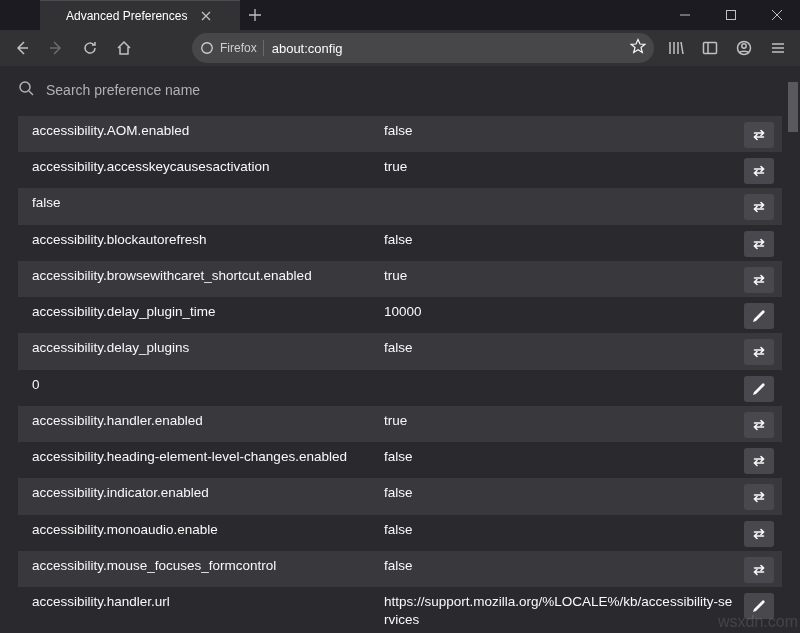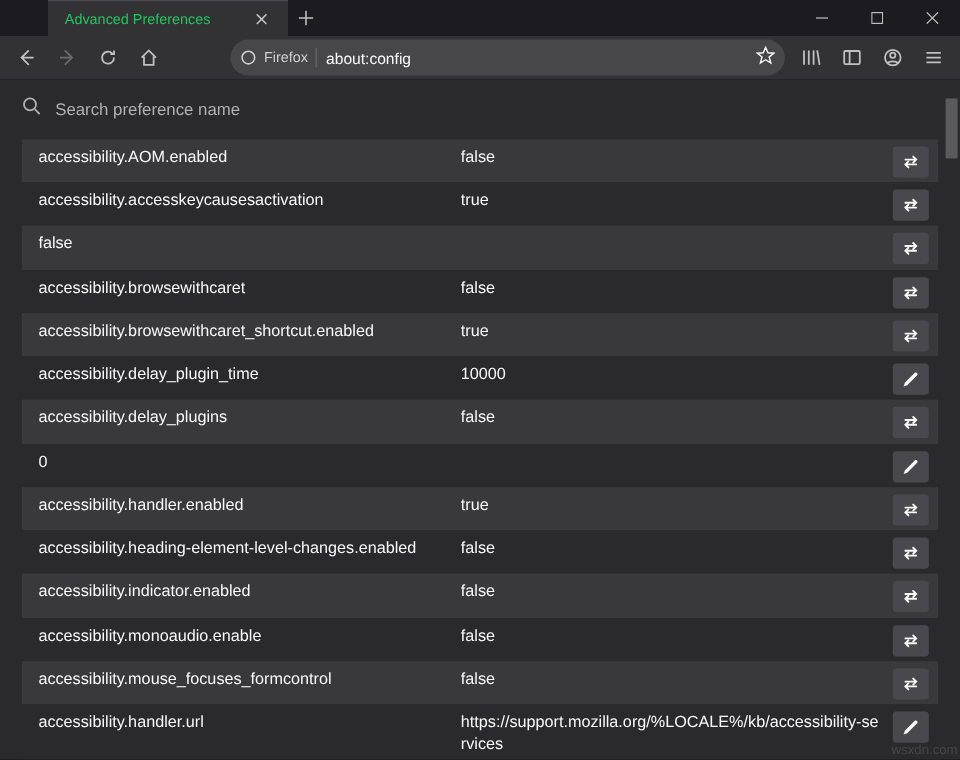--- a/index.html
+++ b/index.html
@@ -1,21 +1,21 @@
 <!DOCTYPE html>
 <html><head>
 <meta charset="utf-8">
 <style>
 * { margin: 0; padding: 0; box-sizing: border-box; }
 html, body { width: 800px; height: 633px; overflow: hidden; font-family: -apple-system, "Segoe UI", sans-serif; background: #0c0c0d; color: #f9f9fa; }
 .window-controls { height: 30px; background: #1c1b22; display: flex; justify-content: flex-end; align-items: center; }
 .window-controls .wc { width: 46px; height: 30px; display: flex; align-items: center; justify-content: center; color: #c0c0c0; }
 .window-controls .wc svg { width: 10px; height: 10px; }
 .tabbar { position: absolute; top: 0; left: 40px; height: 30px; display: flex; align-items: flex-end; }
-.tab { background: #323234; height: 30px; display: flex; align-items: center; padding: 0 14px; color: #22c55e; font-size: 12px; min-width: 200px; border-top: 1px solid #4a4a4f; }
+.tab { background: #323234; height: 30px; display: flex; align-items: center; padding: 0 26px; color: #ffffff; font-size: 12px; min-width: 200px; border-top: 1px solid #4a4a4f; }
 .tab .tab-title { flex: 1; }
 .tab .tab-close { width: 16px; height: 16px; display: flex; align-items: center; justify-content: center; color: #c0c0c0; }
 .tab .tab-close svg { width: 10px; height: 10px; }
 .new-tab { width: 30px; height: 30px; display: flex; align-items: center; justify-content: center; color: #c0c0c0; }
 .new-tab svg { width: 14px; height: 14px; }
 .toolbar { height: 36px; background: #323234; display: flex; align-items: center; padding: 0 6px; gap: 2px; }
 .tbtn { width: 32px; height: 32px; display: flex; align-items: center; justify-content: center; color: #c0c0c0; border-radius: 4px; }
 .tbtn.disabled { opacity: 0.4; }
 .tbtn svg { width: 16px; height: 16px; }
 .urlbar { flex: 1; height: 30px; background: #474749; border-radius: 15px; display: flex; align-items: center; padding: 0 8px; margin: 0 4px 0 50px; }
@@ -29,21 +29,21 @@
 .search-row svg { width: 16px; height: 16px; }
 .search-row .placeholder { font-size: 14px; color: #b1b1b3; }
 .scrollbar { position: absolute; top: 16px; right: 2px; width: 10px; height: 50px; background: #5a5a5e; border-radius: 0; }
 .prefs { position: absolute; top: 50px; left: 18px; right: 18px; bottom: 0; display: flex; flex-direction: column; gap: 0; overflow: hidden; }
 .pref-row { display: flex; align-items: flex-start; min-height: 36px; padding: 6px 8px 6px 14px; background: #38383d; }
 .pref-row.alt { background: #2a2a2e; }
 .pref-name { width: 352px; font-size: 13.5px; color: #f9f9fa; padding-right: 8px; line-height: 1.35; }
 .pref-value { flex: 1; font-size: 13.5px; color: #f9f9fa; padding-right: 8px; word-break: break-all; line-height: 1.35; }
 .pref-action { width: 30px; height: 26px; background: #48484e; border-radius: 3px; display: flex; align-items: center; justify-content: center; }
 .pref-action svg { width: 16px; height: 16px; color: #f9f9fa; }
-.watermark { position: absolute; bottom: 2px; right: 2px; font-size: 11px; color: rgba(255,255,255,0.12); pointer-events: none; margin-left: 16px; }
+.watermark { position: absolute; bottom: 2px; right: 2px; font-size: 16px; color: rgba(255,255,255,0.12); pointer-events: none; margin-left: 16px; }
 </style>
 </head>
 <body>
 
 <div class="window-controls">
   <div class="tabbar">
     <div class="tab">
       <span class="tab-title">Advanced Preferences</span>
       <span class="tab-close">
         <svg viewBox="0 0 10 10" stroke="currentColor" stroke-width="1.3" fill="none">
@@ -171,21 +171,21 @@
       <div class="pref-row">
         <div class="pref-value">false</div>
         <div class="pref-action">
           <svg viewBox="0 0 16 16" stroke="currentColor" stroke-width="1.6" fill="none" stroke-linecap="round">
             <path d="M3.5 6 H12.5 M10 3.5 L12.5 6 L10 8.5"></path>
             <path d="M12.5 10 H3.5 M6 7.5 L3.5 10 L6 12.5"></path>
           </svg>
         </div>
       </div>
       <div class="pref-row alt">
-        <div class="pref-name">accessibility.browsewithcaret</div>
+        <div class="pref-name">accessibility.blockautorefresh</div>
         <div class="pref-value">false</div>
         <div class="pref-action">
           <svg viewBox="0 0 16 16" stroke="currentColor" stroke-width="1.6" fill="none" stroke-linecap="round">
             <path d="M3.5 6 H12.5 M10 3.5 L12.5 6 L10 8.5"></path>
             <path d="M12.5 10 H3.5 M6 7.5 L3.5 10 L6 12.5"></path>
           </svg>
         </div>
       </div>
       <div class="pref-row">
         <div class="pref-name">accessibility.browsewithcaret_shortcut.enabled</div>

